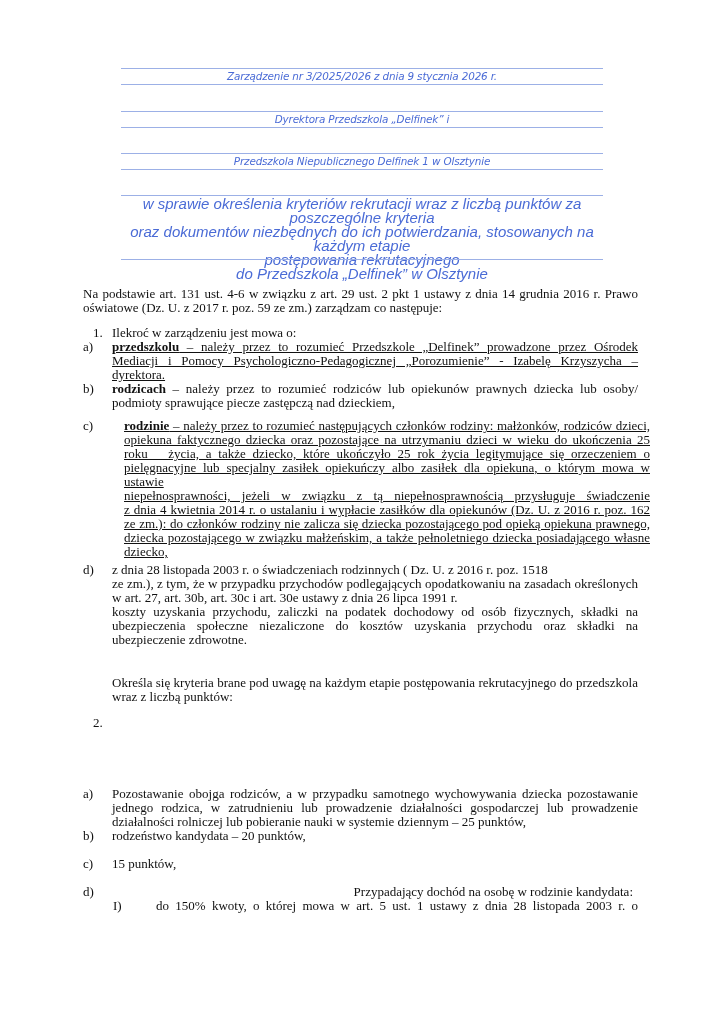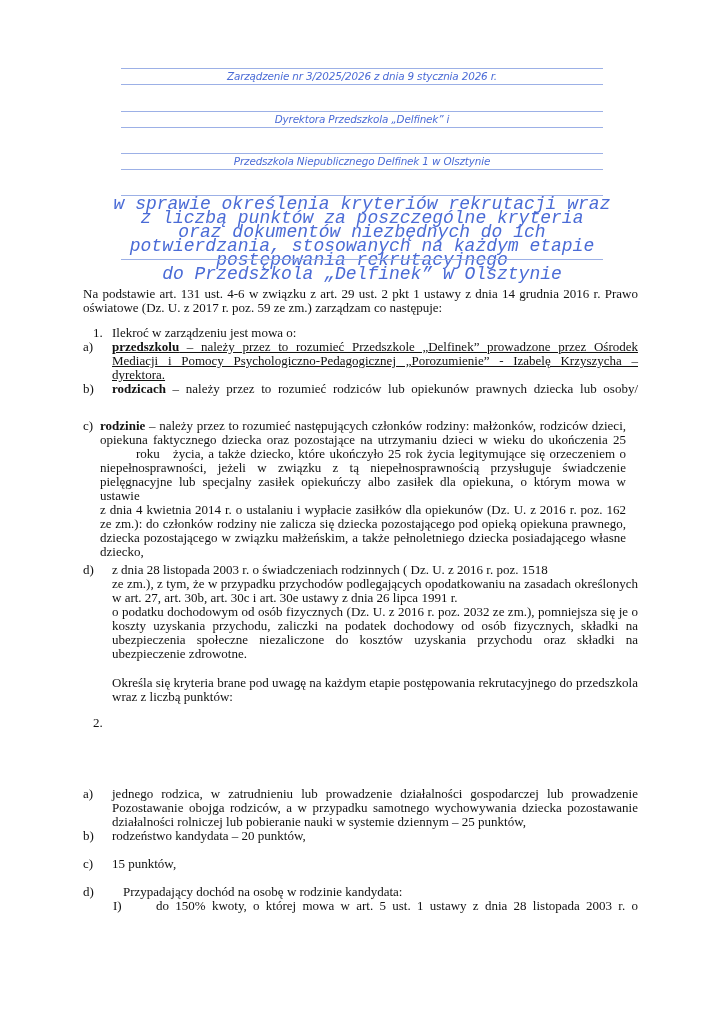--- a/index.html
+++ b/index.html
@@ -4,21 +4,21 @@
   <style>
     html, body { margin: 0; padding: 0; background: #ffffff; }
     body { width: 724px; height: 1024px; position: relative; overflow: hidden; }
     .page { position: absolute; left: 0; top: 0; width: 724px; height: 1024px; background: #fff; }
 
     .hline { position: absolute; left: 121px; width: 482px; height: 1px; background: #9cb0e6; }
 
     .hdr { position: absolute; left: 121px; width: 482px; text-align: center;
            color: #4a6bd6; font-style: italic; }
     .hdr-sans { font-family: "DejaVu Sans", sans-serif; font-size: 10.4px; letter-spacing: -0.15px; }
-    .hdr-serif { font-family: Liberation Mono, monospace; font-size: 18px; line-height: 14px; }
+    .hdr-serif { font-family: Liberation Sans, sans-serif; font-size: 15px; line-height: 14px; }
 
     .body { font-family: "Liberation Serif", serif; font-size: 13px; color: #111; line-height: 14px; }
     .p { position: absolute; }
     .jl { text-align: justify; text-align-last: justify; }
     .mk { position: absolute; }
     b { font-weight: bold; }
   </style>
 </head>
 <body>
 
@@ -57,73 +57,73 @@
     <span class="mk" style="left:83px; top:340px;">a)</span>
     <div class="p" style="left:112px; top:340px; width:526px;text-decoration:underline;">
       <div class="jl"><b>przedszkolu</b><span> – należy przez to rozumieć Przedszkole „Delfinek” prowadzone przez Ośrodek</span></div>
       <div class="jl">Mediacji i Pomocy Psychologiczno-Pedagogicznej „Porozumienie” - Izabelę Krzyszycha –</div>
       <div>dyrektora.</div>
     </div>
 
     <span class="mk" style="left:83px; top:382px;">b)</span>
     <div class="p" style="left:112px; top:382px; width:526px;">
       <div class="jl"><b>rodzicach</b><span> – należy przez to rozumieć rodziców lub opiekunów prawnych dziecka lub osoby/</span></div>
+      <div>podmioty sprawujące piecze zastępczą nad dzieckiem,</div>
     </div>
 
     <span class="mk" style="left:83px; top:419px;">c)</span>
-    <div class="p" style="left:100px; top:419px; width:526px;">
+    <div class="p" style="left:124px; top:419px; width:526px;text-decoration:underline;">
       <div class="jl"><b>rodzinie</b><span> – należy przez to rozumieć następujących członków rodziny: małżonków, rodziców dzieci,</span></div>
       <div class="jl">opiekuna faktycznego dziecka oraz pozostające na utrzymaniu dzieci w wieku do ukończenia 25</div>
-      <div class="jl" style="white-space:pre;margin-left:36px;">roku   życia, a także dziecko, które ukończyło 25 rok życia legitymujące się orzeczeniem o</div>
+      <div class="jl" style="white-space:pre;">roku   życia, a także dziecko, które ukończyło 25 rok życia legitymujące się orzeczeniem o</div>
+      <div class="jl">pielęgnacyjne lub specjalny zasiłek opiekuńczy albo zasiłek dla opiekuna, o którym mowa w ustawie</div>
       <div class="jl">niepełnosprawności, jeżeli w związku z tą niepełnosprawnością przysługuje świadczenie</div>
-      <div class="jl">pielęgnacyjne lub specjalny zasiłek opiekuńczy albo zasiłek dla opiekuna, o którym mowa w ustawie</div>
       <div class="jl">z dnia 4 kwietnia 2014 r. o ustalaniu i wypłacie zasiłków dla opiekunów (Dz. U. z 2016 r. poz. 162</div>
       <div class="jl">ze zm.): do członków rodziny nie zalicza się dziecka pozostającego pod opieką opiekuna prawnego,</div>
       <div class="jl">dziecka pozostającego w związku małżeńskim, a także pełnoletniego dziecka posiadającego własne</div>
       <div>dziecko,</div>
     </div>
 
     <span class="mk" style="left:83px; top:563px;">d)</span>
     <div class="p" style="left:112px; top:563px; width:526px;">
       <div>z dnia 28 listopada 2003 r. o świadczeniach rodzinnych ( Dz. U. z 2016 r. poz. 1518</div>
       <div class="jl">ze zm.), z tym, że w przypadku przychodów podlegających opodatkowaniu na zasadach określonych</div>
       <div>w art. 27, art. 30b, art. 30c i art. 30e ustawy z dnia 26 lipca 1991 r.</div>
-      <div class="jl">o podatku dochodowym od osób fizycznych (Dz. U. z 2016 r. poz. 2032 ze zm.), pomniejsza się je o</div>
       <div class="jl">koszty uzyskania przychodu, zaliczki na podatek dochodowy od osób fizycznych, składki na</div>
       <div class="jl">ubezpieczenia społeczne niezaliczone do kosztów uzyskania przychodu oraz składki na</div>
       <div>ubezpieczenie zdrowotne.</div>
     </div>
   </div>
 
   <div class="body">
     <span class="mk" style="left:93px; top:716px;">2.</span>
     <div class="p" style="left:112px; top:676px; width:526px;">
       <div class="jl">Określa się kryteria brane pod uwagę na każdym etapie postępowania rekrutacyjnego do przedszkola</div>
       <div>wraz z liczbą punktów:</div>
     </div>
 
     <span class="mk" style="left:83px; top:787px;">a)</span>
     <div class="p" style="left:112px; top:787px; width:526px;">
+      <div class="jl">Pozostawanie obojga rodziców, a w przypadku samotnego wychowywania dziecka pozostawanie</div>
       <div class="jl">jednego rodzica, w zatrudnieniu lub prowadzenie działalności gospodarczej lub prowadzenie</div>
-      <div class="jl">Pozostawanie obojga rodziców, a w przypadku samotnego wychowywania dziecka pozostawanie</div>
       <div>działalności rolniczej lub pobieranie nauki w systemie dziennym – 25 punktów,</div>
     </div>
 
     <span class="mk" style="left:83px; top:829px;">b)</span>
     <div class="p" style="left:112px; top:829px; width:526px;">
       <div>rodzeństwo kandydata – 20 punktów,</div>
     </div>
 
     <span class="mk" style="left:83px; top:857px;">c)</span>
     <div class="p" style="left:112px; top:857px; width:526px;">
       <div>15 punktów,</div>
     </div>
 
     <span class="mk" style="left:83px; top:885px;">d)</span>
-    <div class="p" style="left:123px; top:885px; width:526px;">
+    <div class="p" style="left:107px; top:885px; width:526px;text-align:right;">
       <div>Przypadający dochód na osobę w rodzinie kandydata:</div>
     </div>
 
     <span class="mk" style="left:113px; top:899px;">I)</span>
     <div class="p" style="left:156px; top:899px; width:482px;">
       <div class="jl">do 150% kwoty, o której mowa w art. 5 ust. 1 ustawy z dnia 28 listopada 2003 r. o</div>
     </div>
   </div>
 
 </div>

